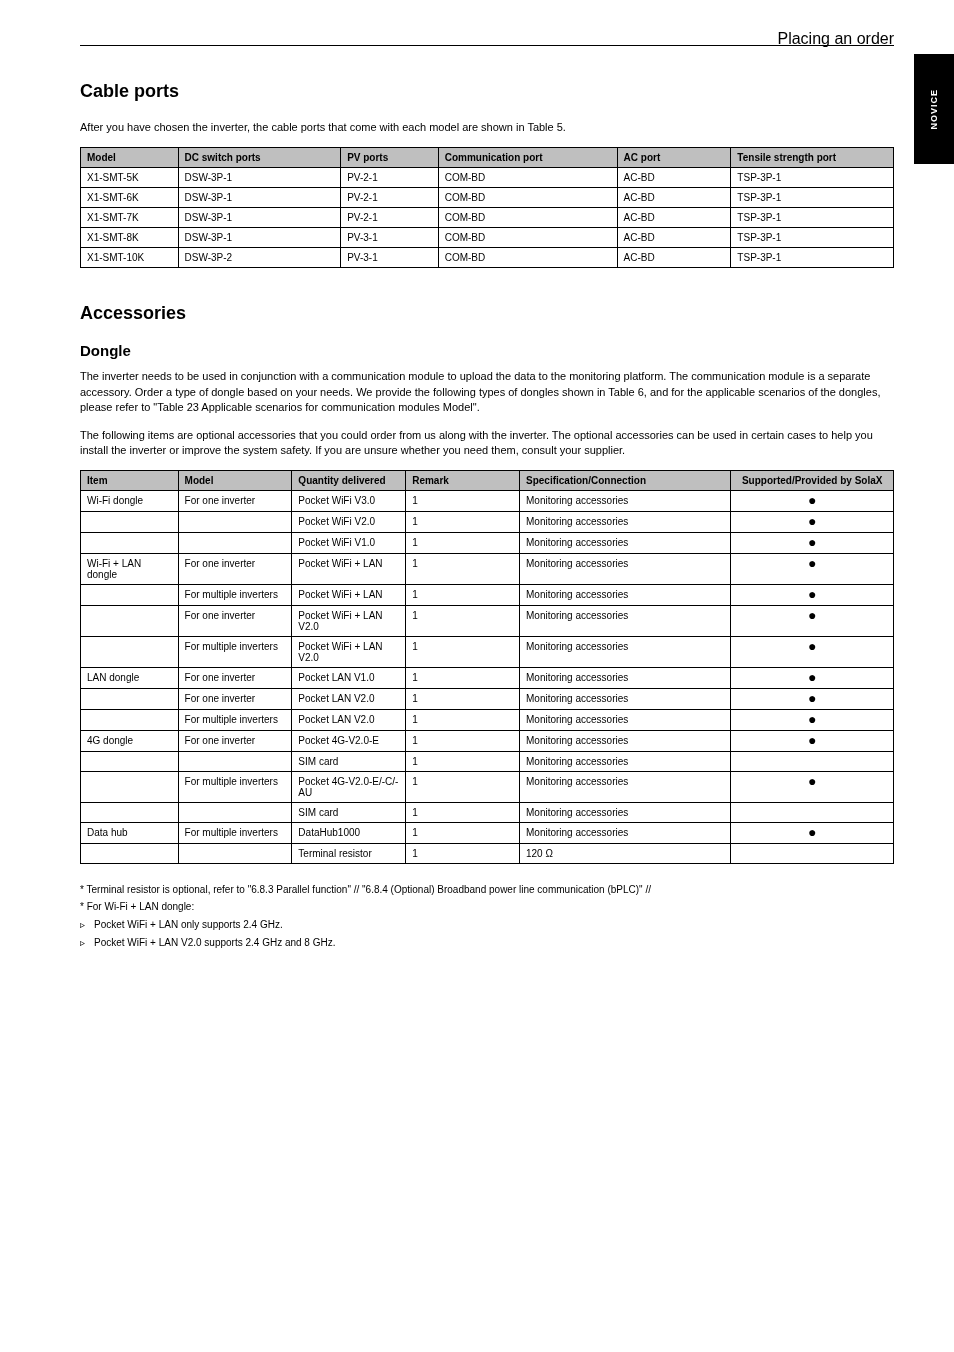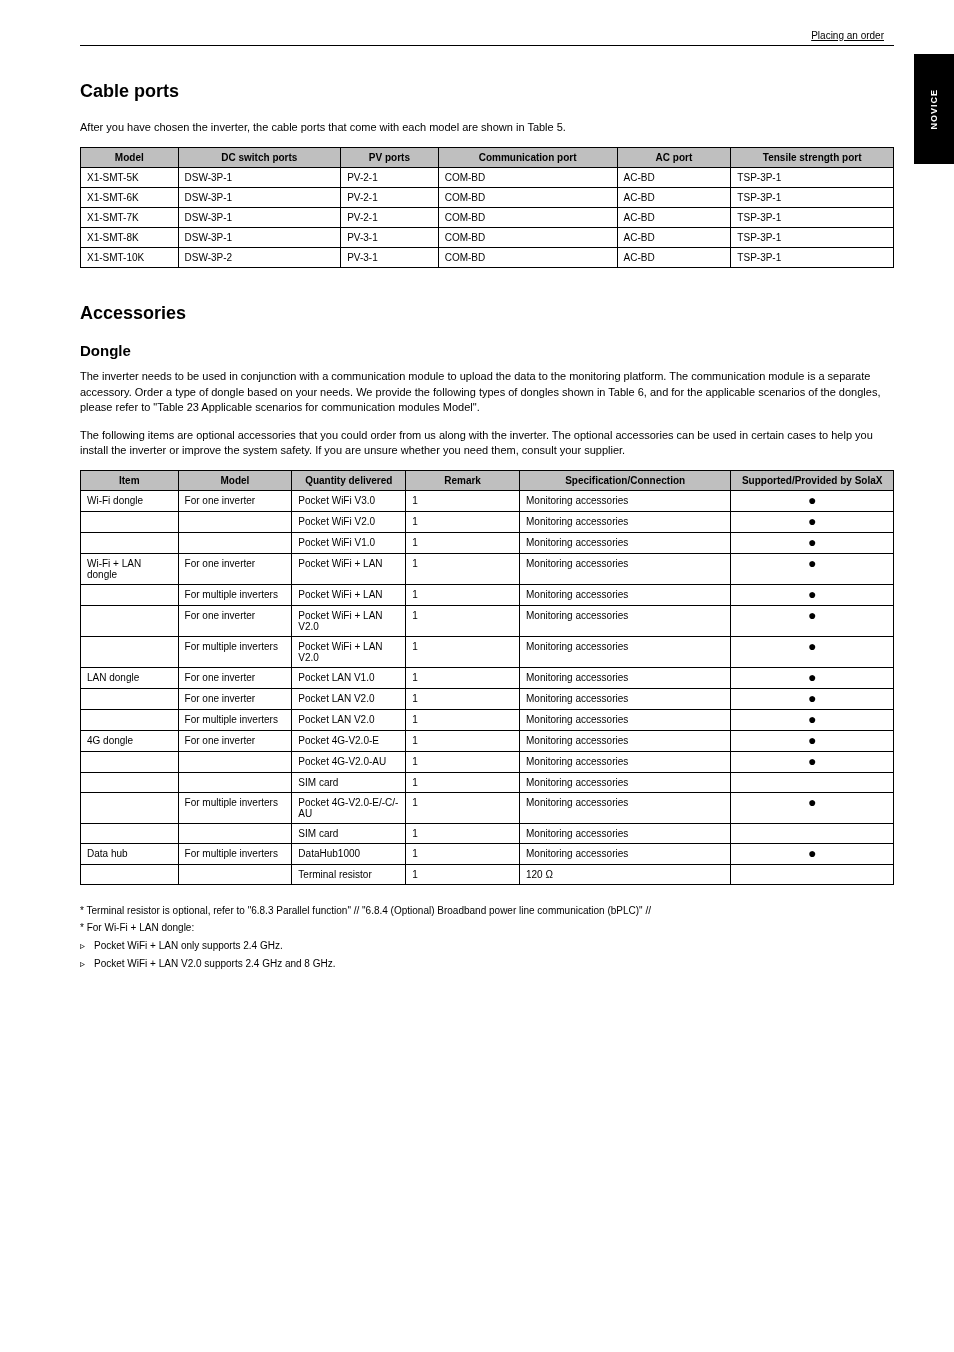--- a/index.html
+++ b/index.html
@@ -1,26 +1,26 @@
 <!DOCTYPE html>
 <html><head>
   <meta charset="utf-8">
   <style>
     * { box-sizing: border-box; margin: 0; padding: 0; }
     body { font-family: Arial, sans-serif; font-size: 11px; color: #000; background: #fff; width: 954px; padding: 20px 60px 40px 80px; position: relative; }
-    .header-right { position: absolute; top: 30px; right: 70px; font-size: 10px; text-decoration: underline; }
+    .header-right { position: absolute; top: 30px; right: 60px; font-size: 16px; }
     .black-tab { position: absolute; top: 54px; right: 0; width: 40px; height: 110px; background: #000; color: #fff; display: flex; align-items: center; justify-content: center; }
     .black-tab span { writing-mode: vertical-rl; transform: rotate(180deg); font-size: 9px; font-weight: bold; letter-spacing: 1px; }
     .hr-top { border: 0; border-top: 1px solid #000; margin: 25px 0 35px 0; }
     h2.section { font-size: 18px; font-weight: bold; margin: 10px 0 18px 0; }
     h3.sub { font-size: 15px; font-weight: bold; margin: 8px 0 10px 0; }
     p.intro { font-size: 11px; margin-bottom: 12px; line-height: 1.4; }
     table { width: 100%; border-collapse: collapse; font-size: 10px; }
     th, td { border: 1px solid #000; padding: 4px 6px; text-align: left; vertical-align: top; }
-    th { background: #bfbfbf; font-weight: bold; text-align: center; }
+    th { background: #bfbfbf; font-weight: bold; }
     .dot { font-size: 14px; line-height: 0.8; }
     .note { font-size: 10px; line-height: 1.5; margin-top: 18px; }
     .note-item { margin-bottom: 2px; }
     .bullet-note { display: flex; margin: 3px 0; }
     .bullet-note .sym { width: 14px; flex-shrink: 0; }
     .col-a { width: 12%; }
     .col-b { width: 20%; }
     .col-c { width: 12%; }
     .col-d { width: 22%; }
     .col-e { width: 14%; }
@@ -209,28 +209,20 @@
         <td class="c1">4G dongle</td>
         <td class="c2">For one inverter</td>
         <td class="c3">Pocket 4G-V2.0-E</td>
         <td class="c4">1</td>
         <td class="c5">Monitoring accessories</td>
         <td class="c6"><span class="dot">●</span></td>
       </tr>
       <tr>
         <td class="c1"></td>
         <td class="c2"></td>
-        <td class="c3">Pocket 4G-V2.0-AU</td>
-        <td class="c4">1</td>
-        <td class="c5">Monitoring accessories</td>
-        <td class="c6"><span class="dot">●</span></td>
-      </tr>
-      <tr>
-        <td class="c1"></td>
-        <td class="c2"></td>
         <td class="c3">SIM card</td>
         <td class="c4">1</td>
         <td class="c5">Monitoring accessories</td>
         <td class="c6"></td>
       </tr>
       <tr>
         <td class="c1"></td>
         <td class="c2">For multiple inverters</td>
         <td class="c3">Pocket 4G-V2.0-E/-C/-AU</td>
         <td class="c4">1</td>

